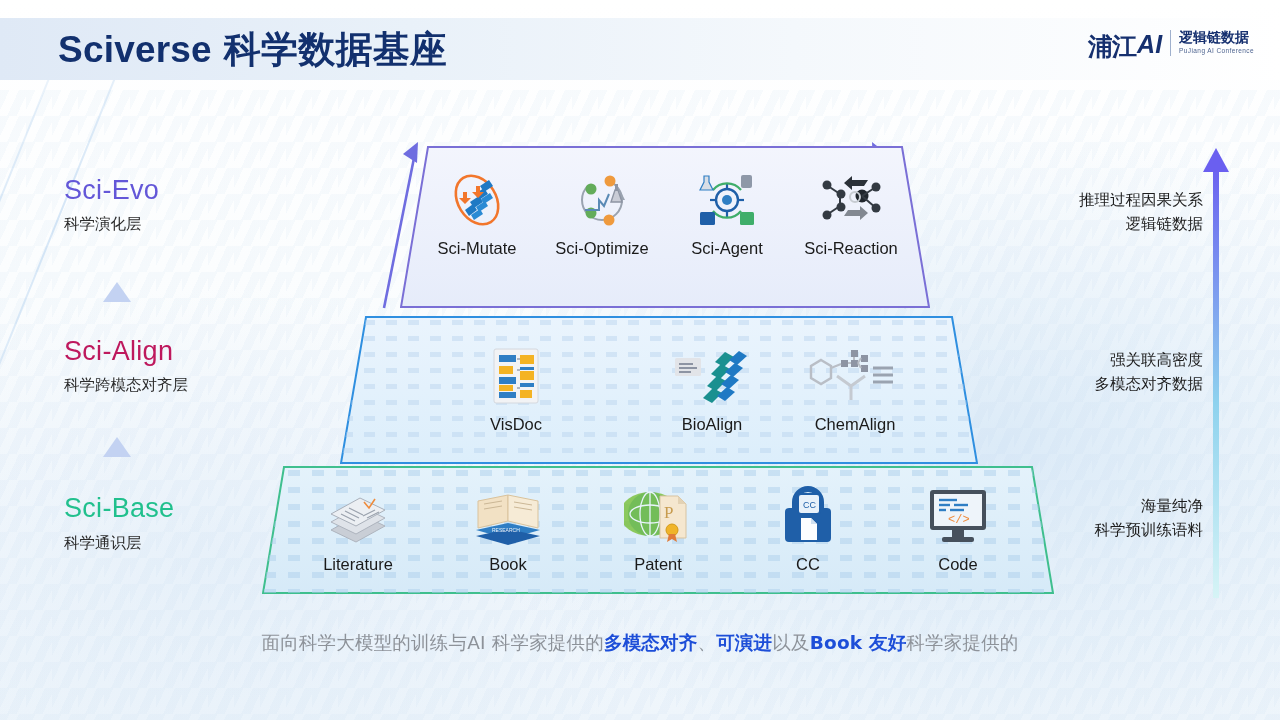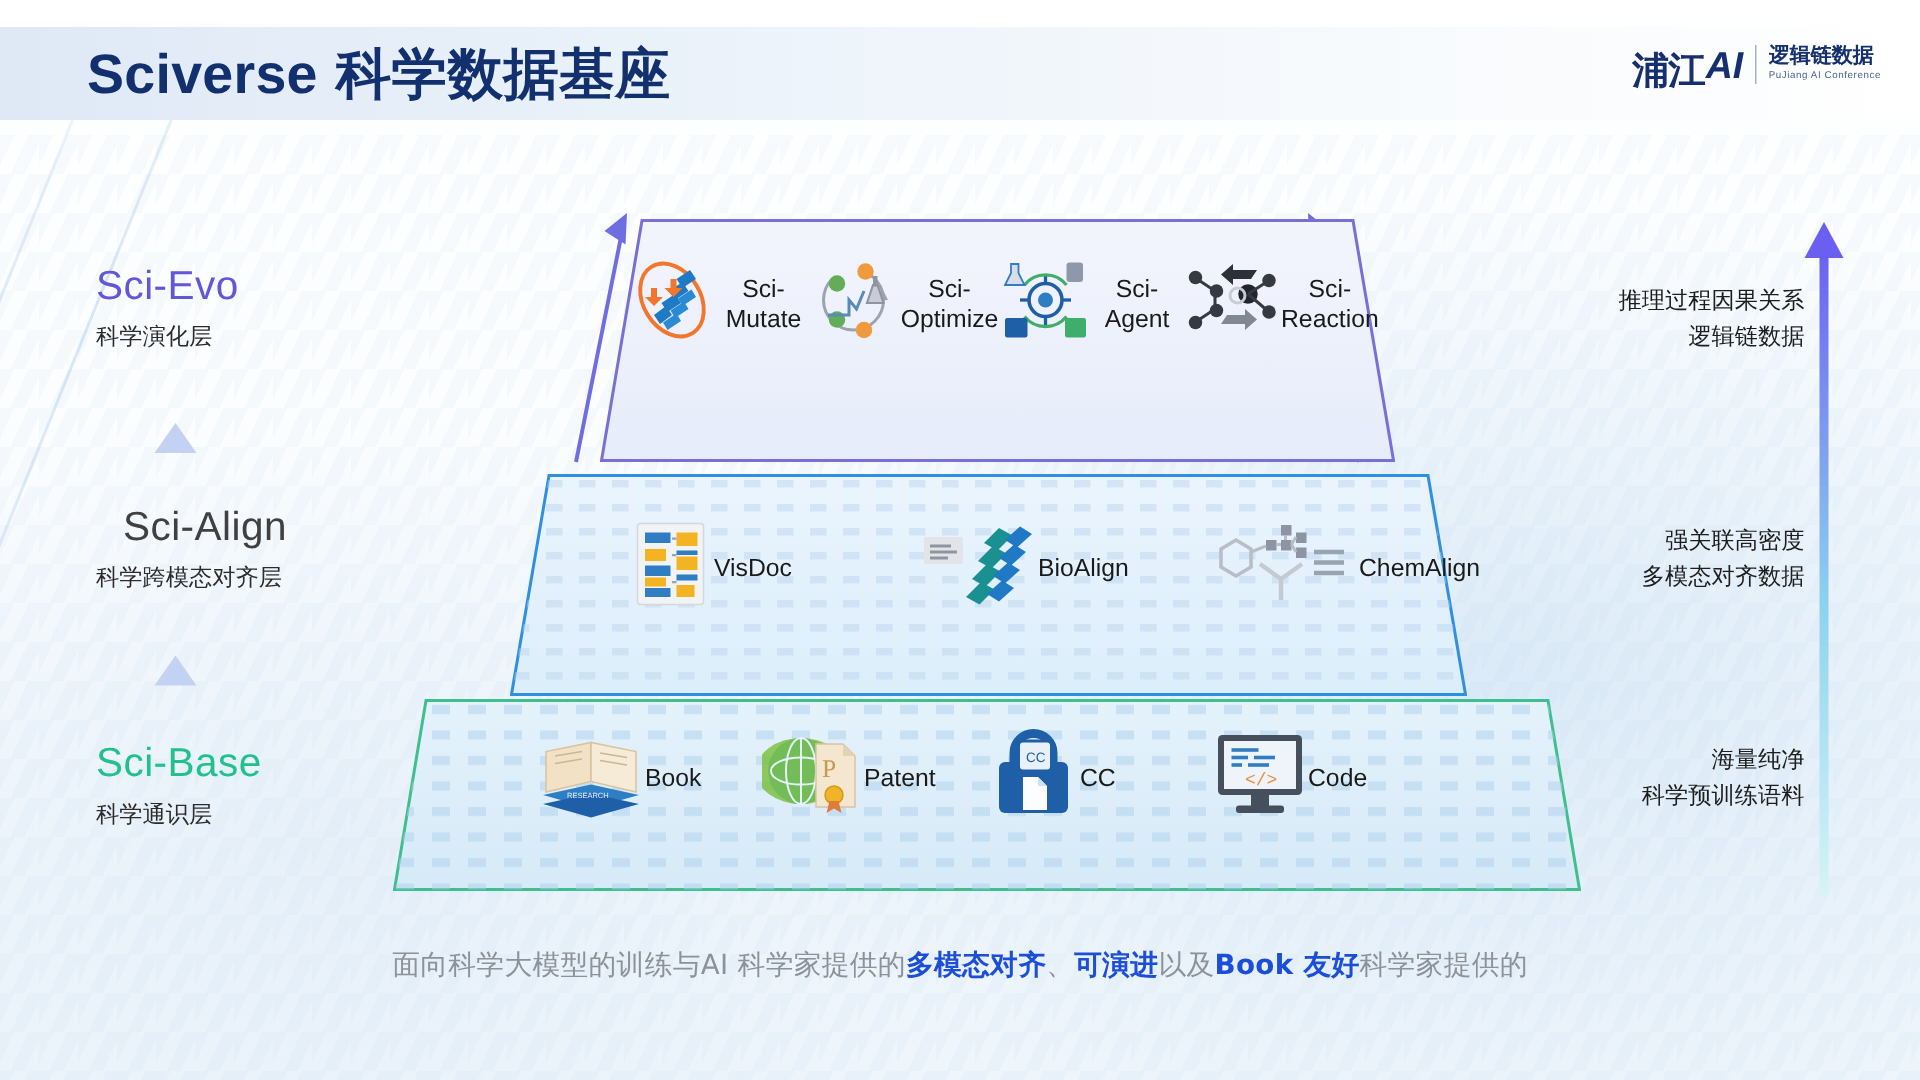--- a/index.html
+++ b/index.html
@@ -54,21 +54,21 @@
     border-bottom:20px solid #c3d2f2;}
 
   
   .rnote{position:absolute;width:190px;text-align:right;font-size:15.5px;color:#1d1d1d;
     line-height:24px;font-family:"DejaVu Sans","Liberation Sans",sans-serif;}
 
   
   .layer{position:absolute;}
   .layer .shape{position:absolute;inset:0;}
   .layer .items{position:absolute;left:0;right:0;display:flex;justify-content:center;}
-  .item{display:flex;align-items:center;}
+  .item{display:flex;flex-direction:column;align-items:center;}
   .item .ic{height:62px;display:flex;align-items:flex-end;justify-content:center;}
   .item .lb{margin-top:8px;font-size:16.5px;color:#1a1a1a;text-align:center;
     line-height:20px;}
 
   
   .caption{position:absolute;left:0;right:0;top:630px;text-align:center;
     font-size:18.5px;color:#8d9299;letter-spacing:.2px;
     font-family:"DejaVu Sans","Liberation Sans",sans-serif;}
   .caption b{color:#1d4ed8;font-weight:bold;}
 </style>
@@ -95,21 +95,21 @@
   <span class="logo-div"></span>
   <span class="logo-right">
     <span class="logo-r1">逻辑链数据</span>
     <span class="logo-r2">PuJiang AI Conference</span>
   </span>
 </div>
 
 <div class="lname" style="left:64px;top:175px;color:#6357d8">Sci-Evo</div>
 <div class="lsub" style="left:64px;top:214px">科学演化层</div>
 
-<div class="lname" style="left:82px;top:336px;color:#404040">Sci-Align</div>
+<div class="lname" style="left:64px;top:336px;color:#be185d">Sci-Align</div>
 <div class="lsub" style="left:64px;top:375px">科学跨模态对齐层</div>
 
 <div class="lname" style="left:64px;top:493px;color:#21c08d">Sci-Base</div>
 <div class="lsub" style="left:64px;top:533px">科学通识层</div>
 
 <div class="chev" style="left:103px;top:282px"></div>
 <div class="chev" style="left:103px;top:437px"></div>
 
 <div class="rnote" style="left:1013px;top:188px">
   <div>推理过程因果关系</div>
@@ -357,20 +357,40 @@
       </linearGradient>
       <pattern id="dots3" width="24" height="17" patternUnits="userSpaceOnUse">
         <rect x="2" y="4" width="12" height="6" fill="#aecfec" opacity=".5"></rect>
       </pattern>
     </defs>
     <polygon points="22,1 770,1 791,127 1,127" fill="url(#g3)" stroke="#3fbf8e" stroke-width="2"></polygon>
     <polygon points="22,1 770,1 791,127 1,127" fill="url(#dots3)"></polygon>
   </svg>
   <div class="items" style="top:18px">
 
+    <div class="item" style="width:150px">
+      <div class="ic">
+        <svg width="70" height="62" viewBox="0 0 70 62">
+          <g>
+            <polygon points="8,46 33,58 62,42 37,30" fill="#c9ced6" stroke="#aeb4be"></polygon>
+            <polygon points="8,38 33,50 62,34 37,22" fill="#dfe3e9" stroke="#aeb4be"></polygon>
+            <polygon points="8,30 33,42 62,26 37,14" fill="#eceff3" stroke="#a9b0ba"></polygon>
+          </g>
+          <g stroke="#99a1ac" stroke-width="1.2">
+            <line x1="18" y1="30" x2="32" y2="37"></line>
+              <line x1="22" y1="27" x2="36" y2="34"></line>
+            <line x1="26" y1="24" x2="40" y2="31"></line>
+              <line x1="40" y1="32" x2="52" y2="26"></line>
+            <line x1="44" y1="34" x2="56" y2="28"></line>
+          </g>
+          <path d="M41 18 l5 6 l6 -9" fill="none" stroke="#ef8b3c" stroke-width="1.6"></path>
+        </svg>
+      </div>
+      <div class="lb">Literature</div>
+    </div>
 
     <div class="item" style="width:150px">
       <div class="ic">
         <svg width="72" height="62" viewBox="0 0 72 62">
           <path d="M6 44 l30 -7 v-26 l-30 6 z" fill="#f2e1c4" stroke="#d9c29c"></path>
           <path d="M66 44 l-30 -7 v-26 l30 6 z" fill="#f6ebd6" stroke="#d9c29c"></path>
           <path d="M4 46 l32 -7 l32 7 l-32 9 z" fill="#2f7ec4"></path>
           <path d="M4 52 l32 -7 l32 7 l-32 9 z" fill="#1f5fa8"></path>
           <g stroke="#cbb796" stroke-width="1">
             <line x1="12" y1="20" x2="30" y2="17"></line>

